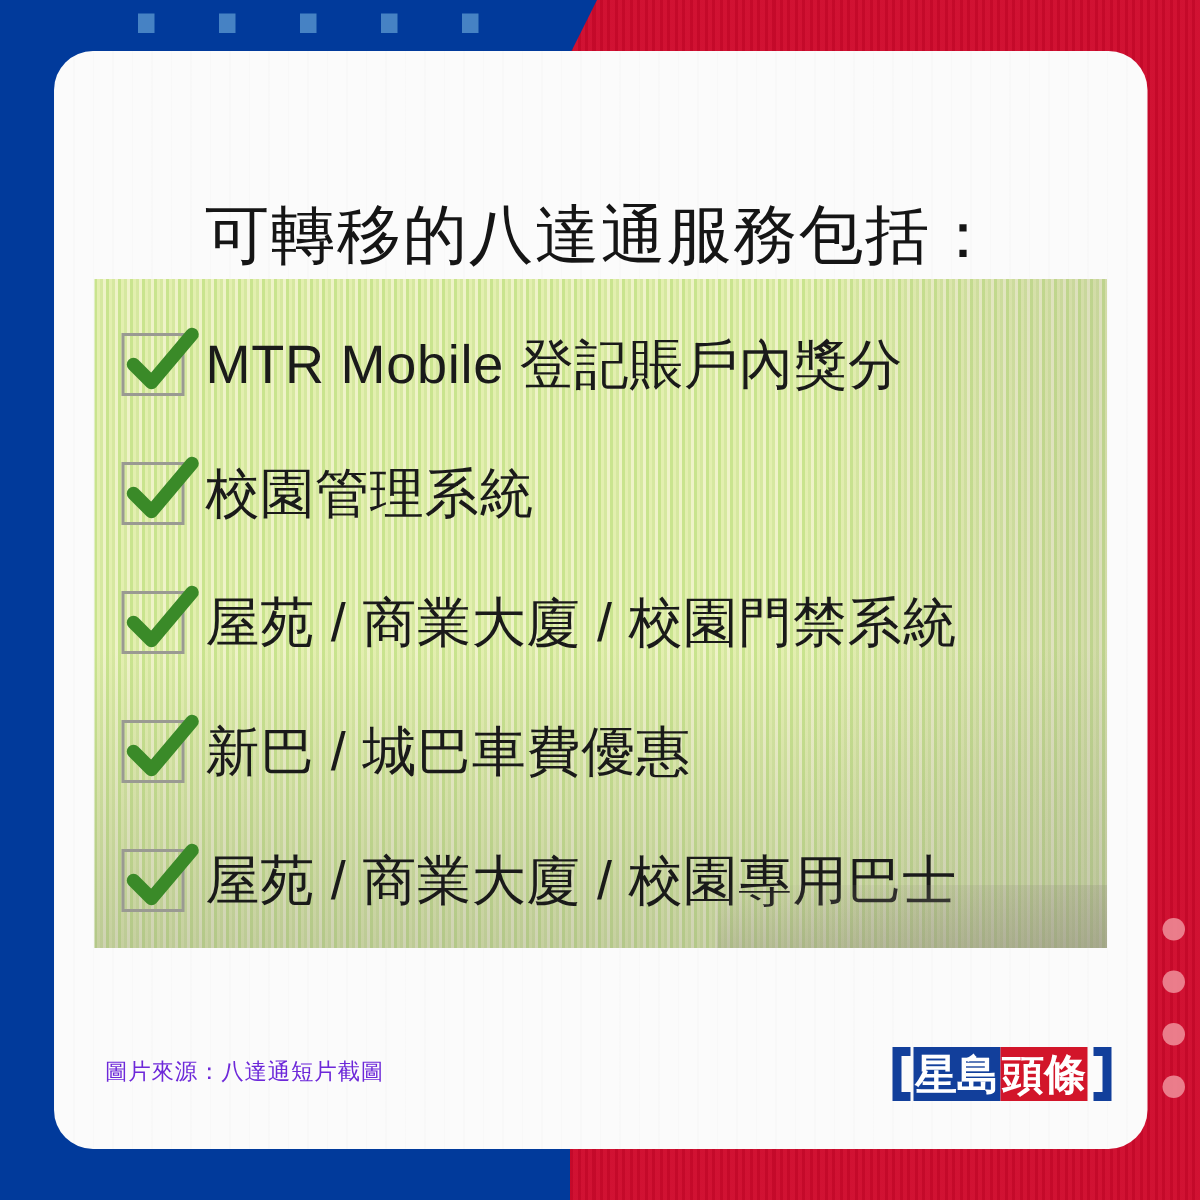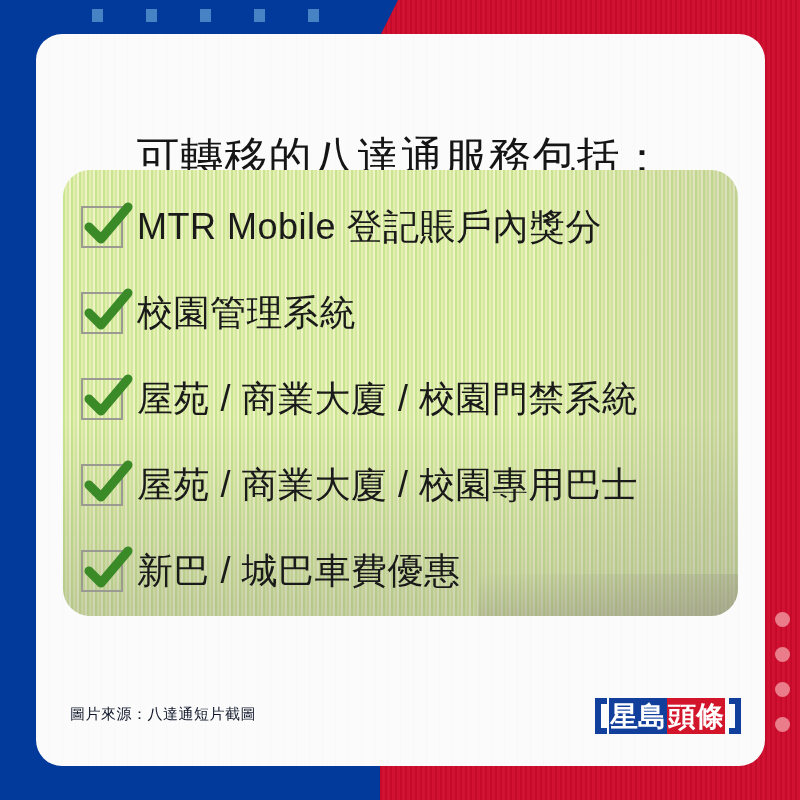--- a/index.html
+++ b/index.html
@@ -119,39 +119,38 @@
     color: #151515;
     letter-spacing: 1px;
     font-weight: 400;
     white-space: nowrap;
   }
 
   
   .list-panel {
     position: absolute;
     left: 27px;
-    top: 136px;
+    top: 152px;
     width: 675px;
     height: 446px;
     background:
       linear-gradient(90deg, rgba(255,255,255,0) 70%, rgba(150,150,140,0.22) 100%),
       linear-gradient(180deg, rgba(255,255,255,0) 55%, rgba(130,135,125,0.30) 100%),
       repeating-linear-gradient(
         90deg,
         #C9E48E 0px,
         #C9E48E 2px,
         #E3EFAF 2px,
         #E3EFAF 4px,
         #D6E8A0 4px,
         #D6E8A0 6px,
         #EFF3C8 6px,
         #EFF3C8 8px
       );
     overflow: hidden;
-    border-radius: 27px;
   }
   .panel-blur-bottom {
     position: absolute;
     right: 0;
     bottom: 0;
     width: 260px;
     height: 42px;
     background: linear-gradient(to top left, rgba(150,148,128,0.55), rgba(180,180,160,0));
     pointer-events: none;
   }
@@ -194,21 +193,21 @@
     white-space: nowrap;
     letter-spacing: 0.5px;
   }
 
   
   .source {
     position: absolute;
     left: 34px;
     bottom: 42px;
     font-size: 15px;
-    color: #0f172a;
+    color: #6d28d9;
     letter-spacing: 0.5px;
   }
 
   .logo {
     position: absolute;
     right: 22px;
     bottom: 30px;
     height: 40px;
     display: flex;
     align-items: center;
@@ -275,30 +274,30 @@
           </span>
           <span class="row-label">屋苑 / 商業大廈 / 校園門禁系統</span>
         </div>
 
         <div class="row">
           <span class="chk">
             <svg viewBox="0 0 54 54" aria-hidden="true">
               <path d="M8 28 L20 40 L47 8" fill="none" stroke="#3A8A28" stroke-width="9" stroke-linecap="round" stroke-linejoin="round"></path>
             </svg>
           </span>
+          <span class="row-label">新巴 / 城巴車費優惠</span>
+        </div>
+
+        <div class="row">
+          <span class="chk">
+            <svg viewBox="0 0 54 54" aria-hidden="true">
+              <path d="M8 28 L20 40 L47 8" fill="none" stroke="#3A8A28" stroke-width="9" stroke-linecap="round" stroke-linejoin="round"></path>
+            </svg>
+          </span>
           <span class="row-label">屋苑 / 商業大廈 / 校園專用巴士</span>
-        </div>
-
-        <div class="row">
-          <span class="chk">
-            <svg viewBox="0 0 54 54" aria-hidden="true">
-              <path d="M8 28 L20 40 L47 8" fill="none" stroke="#3A8A28" stroke-width="9" stroke-linecap="round" stroke-linejoin="round"></path>
-            </svg>
-          </span>
-          <span class="row-label">新巴 / 城巴車費優惠</span>
         </div>
 
       </div>
       <div class="panel-blur-bottom"></div>
     </div>
 
     <div class="source">圖片來源：八達通短片截圖</div>
 
     <div class="logo">
       <svg width="150" height="42" viewBox="0 0 150 42" aria-hidden="true">

